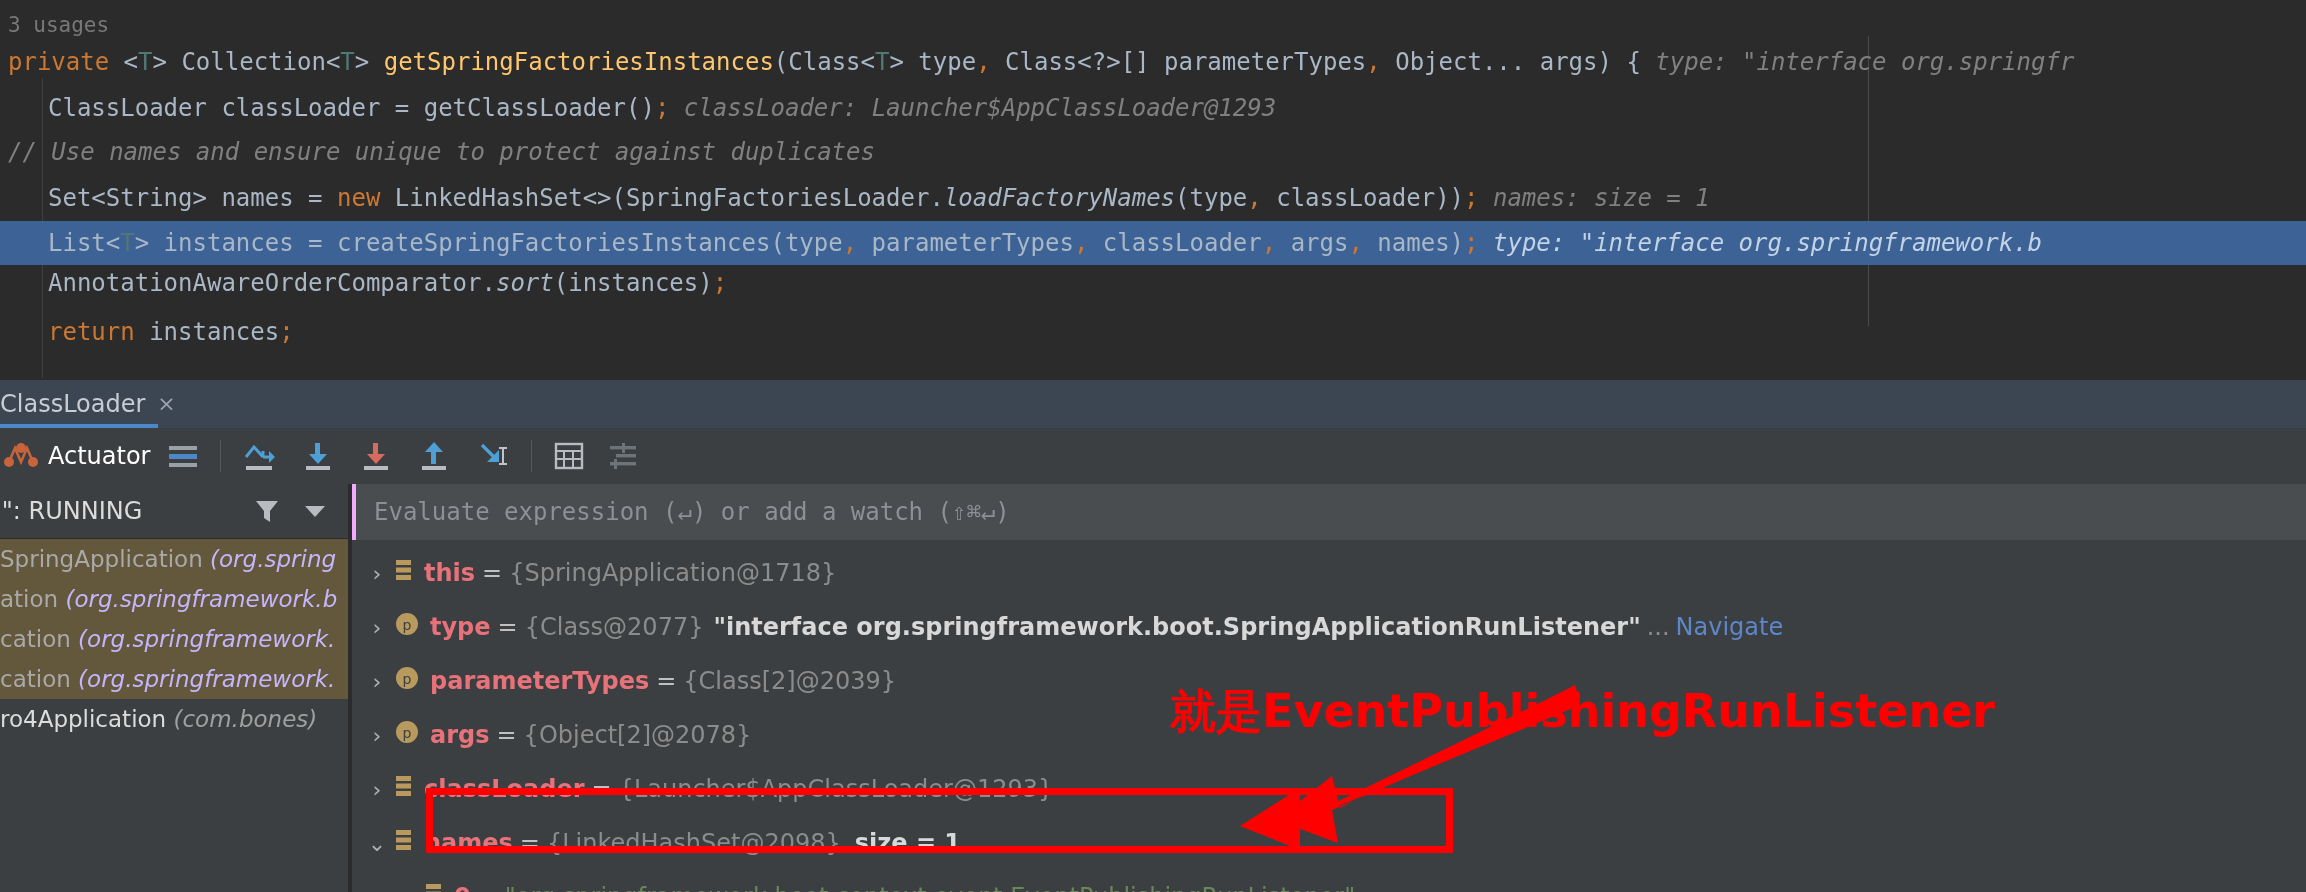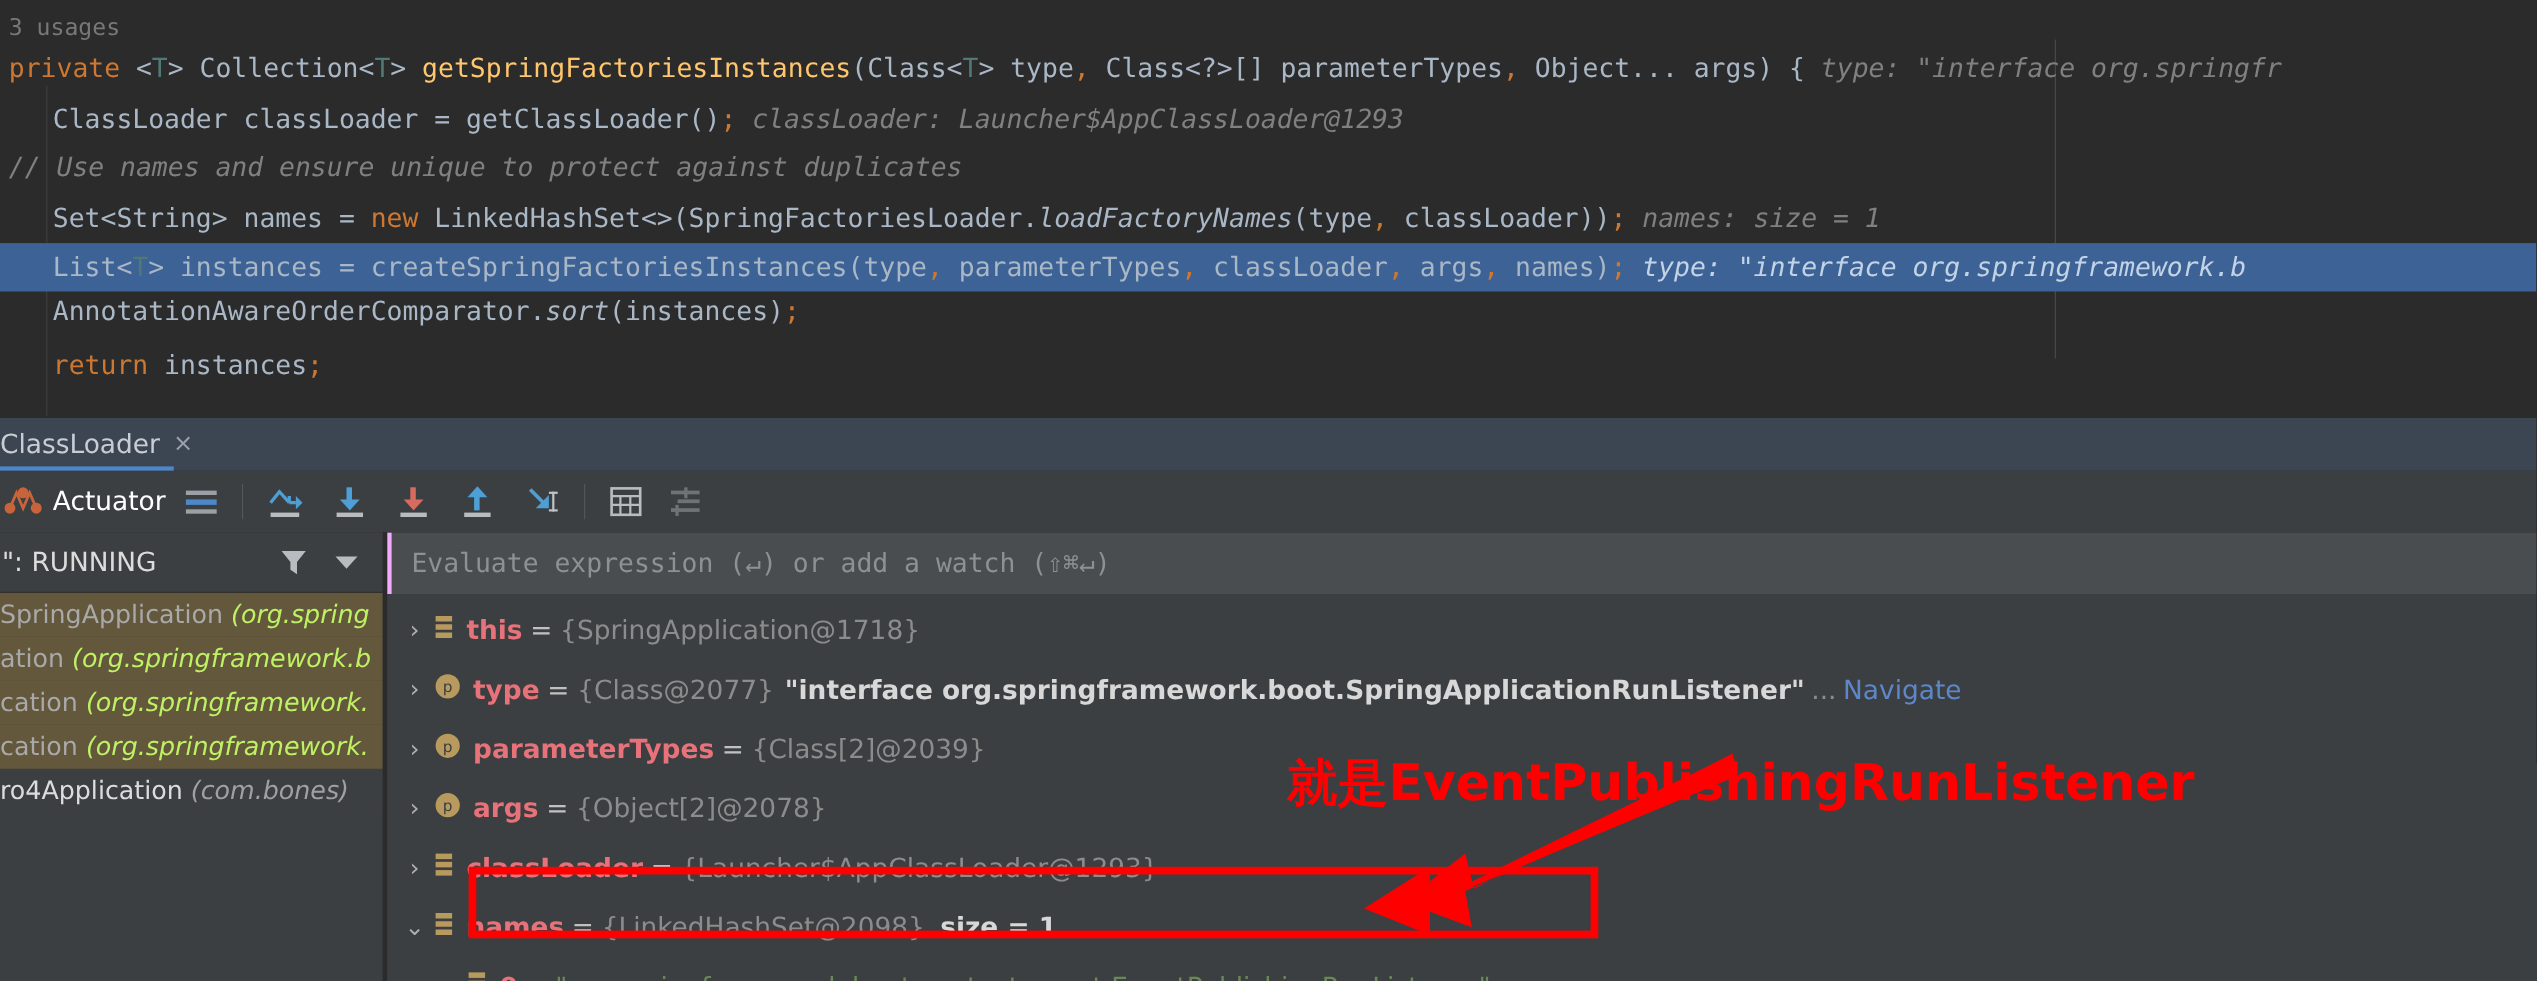--- a/index.html
+++ b/index.html
@@ -166,21 +166,21 @@
     color: #a9a9a9;
     padding-left: 0;
     overflow: hidden;
   }
   .frame-row.sel {
     background: #0d2d4e;
     color: #ffffff;
   }
   .frame-row.lib { background: #63573c; }
   .frame-row.own { background: #3c3f41; color: #dcdcdc; }
-  .frame-pkg { font-style: italic; color: #bef264; }
+  .frame-pkg { font-style: italic; color: #c4b5fd; }
   .frame-row.own .frame-pkg { color: #a0a0a0; }
 
   .panel-divider {
     position: absolute;
     left: 348px; top: 484px;
     width: 4px; height: 408px;
     background: #2b2b2b;
   }
 
   

